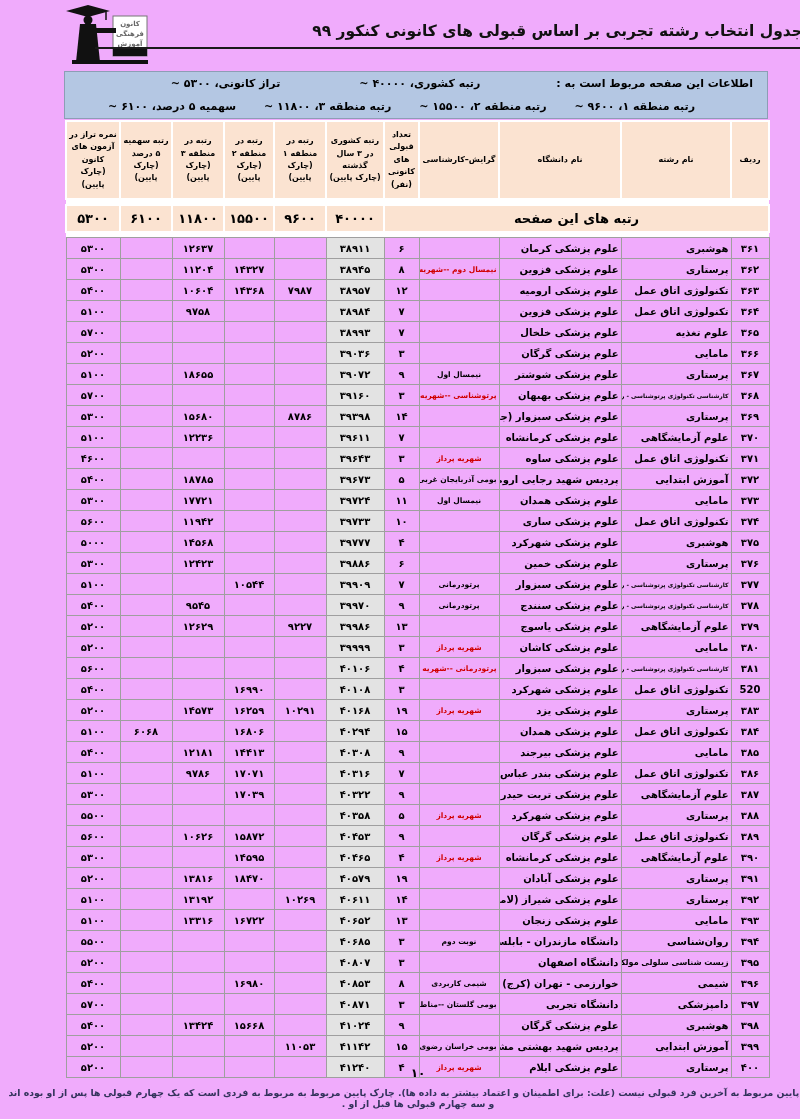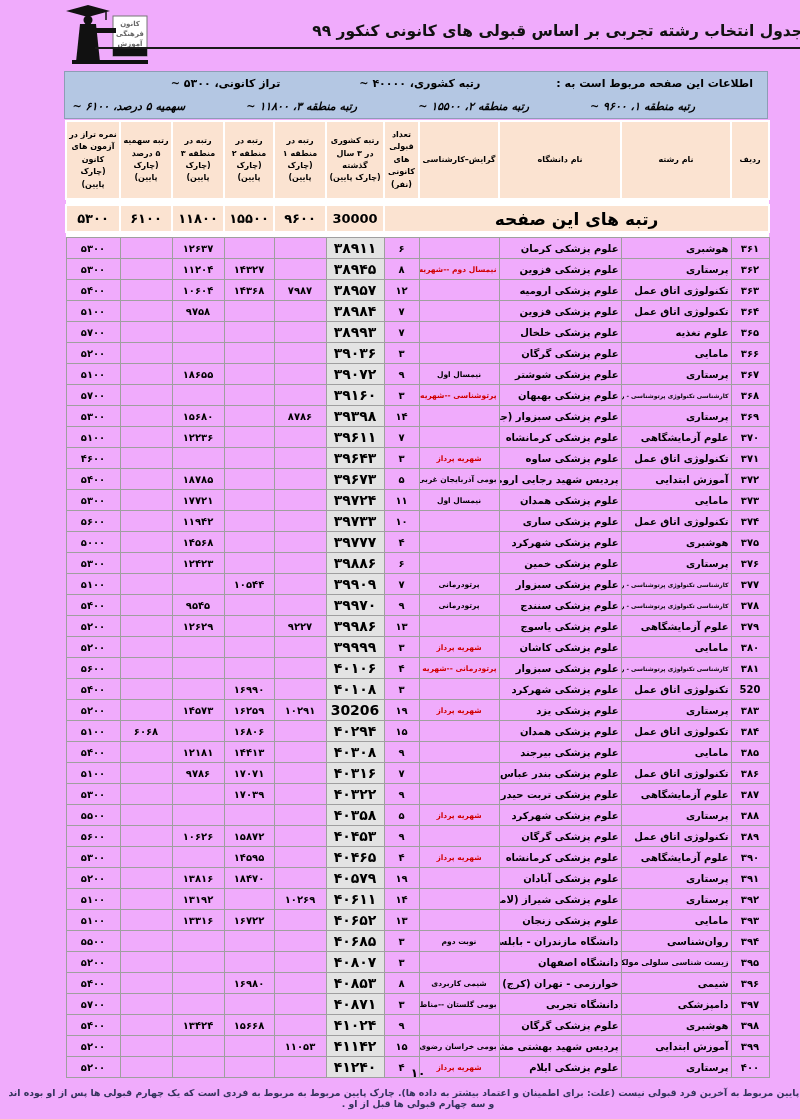--- a/index.html
+++ b/index.html
@@ -10,39 +10,39 @@
   .title{position:absolute;right:33px;top:22px;font-size:15.5px;font-weight:bold;
          direction:rtl;color:#111;}
   .rule{position:absolute;left:95px;right:33px;top:47px;height:2px;background:#1a1a1a;}
   
   .info{position:absolute;left:64px;top:71px;width:702px;height:46px;background:#b4c7e3;
         border:1px solid #8d9db5;direction:rtl;font-weight:bold;font-size:11px;color:#000;}
   .info .ln{display:flex;align-items:center;height:23px;padding-right:14px;}
   .info .ln1 .intro{margin-left:76px;}
   .info .ln1 .i2{margin-left:79px;}
   .info .ln2{padding-right:72px;}
-  .info .ln2 span{margin-left:61px;white-space:nowrap;font-style:italic;}
+  .info .ln2 span{margin-left:28px;white-space:nowrap;}
   
   .tblwrap{position:absolute;left:65px;top:120px;}
   table{border-collapse:collapse;direction:rtl;table-layout:fixed;width:703px;}
   col.c-n{width:38px}col.c-f{width:110px}col.c-u{width:122px}col.c-g{width:80px}
   col.c-c{width:35px}col.c-nat{width:58px}col.c-r1{width:52px}col.c-r2{width:50px}
   col.c-r3{width:52px}col.c-q5{width:52px}col.c-t{width:54px}
   th{background:#fbe3d1;border:2px solid #fff;font-size:8px;font-weight:bold;
      white-space:pre-line;line-height:1.55;height:74px;padding:1px;color:#000;vertical-align:middle;text-align:center;}
   tr.g td{border:none;background:#fff;height:4px;padding:0;}
   tr.sum td{background:#fbe3d1;border:2px solid #fff;height:23px;font-weight:bold;
             font-size:13px;text-align:center;color:#000;}
-  tr.sum td.lbl{font-size:17px;}
+  tr.sum td.lbl{font-size:13px;}
   tbody.data td{border:1px solid #9f9f9f;height:20px;padding:0 2px;font-size:10px;
                 font-weight:bold;text-align:center;color:#000;vertical-align:middle;overflow:hidden;}
   tbody.data td.txt{text-align:right;white-space:nowrap;}
   tbody.data td.note{font-size:7.5px;white-space:nowrap;}
   tbody.data td.note.red{color:#d00000;}
-  tbody.data td.nat{background:#e3e3e3;font-size:14px;}
+  tbody.data td.nat{background:#e3e3e3;font-size:10px;}
   tbody.data td.xs{font-size:6px;}
   tbody.data td.sm{font-size:8px;}
   
   .pagenum{position:absolute;left:0;right:0;top:1066px;text-align:center;
            font-size:12px;font-weight:bold;color:#000;}
   .footnote{position:absolute;left:8px;right:8px;top:1087px;direction:rtl;text-align:center;
             font-size:9.3px;font-weight:bold;color:#33335c;}
 </style>
 </head>
 <body>
@@ -122,21 +122,21 @@
           <th>نمره تراز در
 آزمون های
 کانون
 (چارک پایین)</th>
         </tr>
         <tr class="g">
             <td colspan="11"></td>
           </tr>
         <tr class="sum">
           <td colspan="5" class="lbl">رتبه های این صفحه</td>
-          <td>30000</td>
+          <td>۴۰۰۰۰</td>
           <td>۹۶۰۰</td>
           <td>۱۵۵۰۰</td>
           <td>۱۱۸۰۰</td>
           <td>۶۱۰۰</td>
           <td>۵۳۰۰</td>
         </tr>
         <tr class="g">
             <td colspan="11"></td>
           </tr>
       </thead>
@@ -426,21 +426,21 @@
       <td></td>
       <td></td>
       <td>۵۴۰۰</td>
     </tr>
           <tr>
       <td>۳۸۳</td>
       <td class="txt">پرستاری</td>
       <td class="txt">علوم پزشکی یزد</td>
       <td class="note red">شهریه پرداز</td>
       <td>۱۹</td>
-      <td class="nat">30206</td>
+      <td class="nat">۴۰۱۶۸</td>
       <td>۱۰۲۹۱</td>
       <td>۱۶۲۵۹</td>
       <td>۱۴۵۷۳</td>
       <td></td>
       <td>۵۲۰۰</td>
     </tr>
           <tr>
       <td>۳۸۴</td>
       <td class="txt">تکنولوژی اتاق عمل</td>
       <td class="txt">علوم پزشکی همدان</td>

